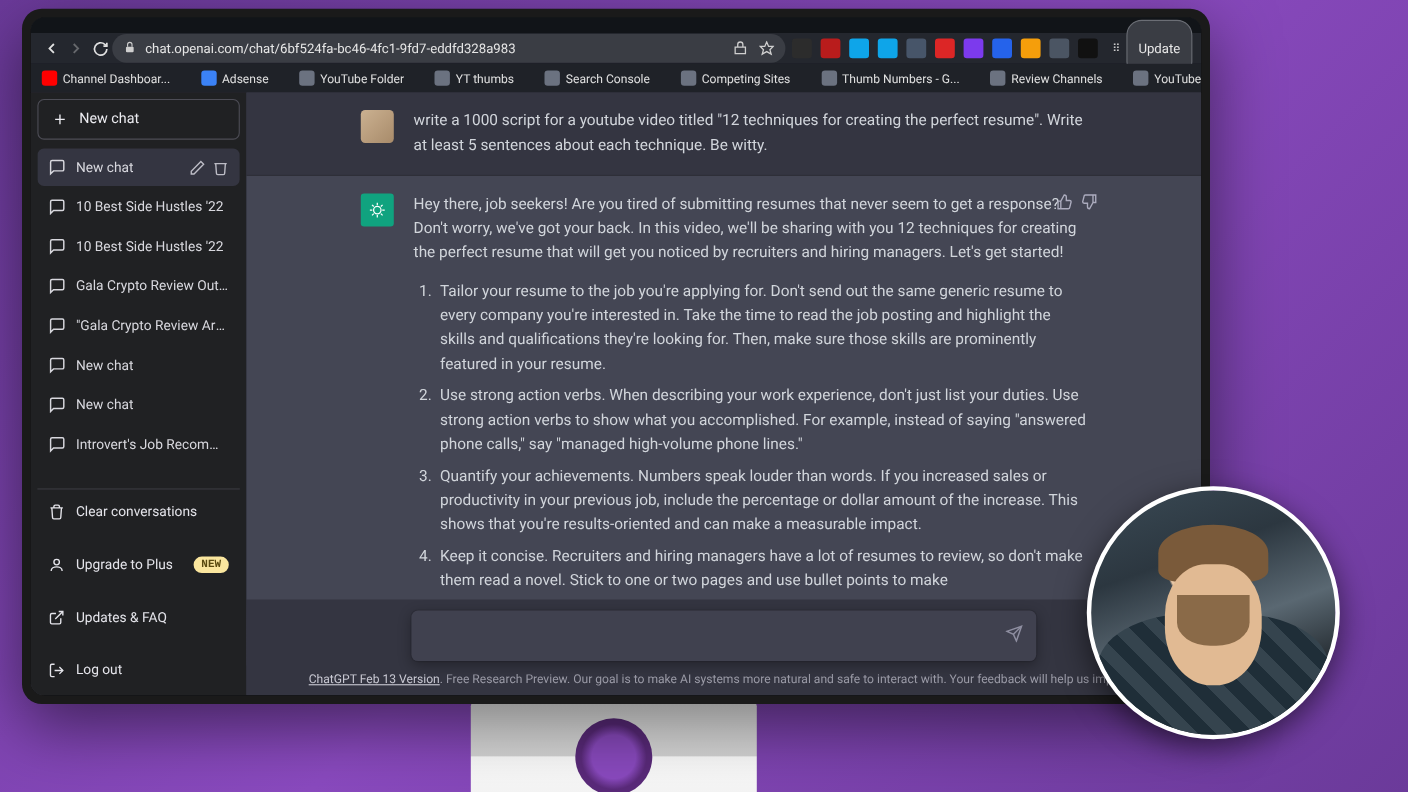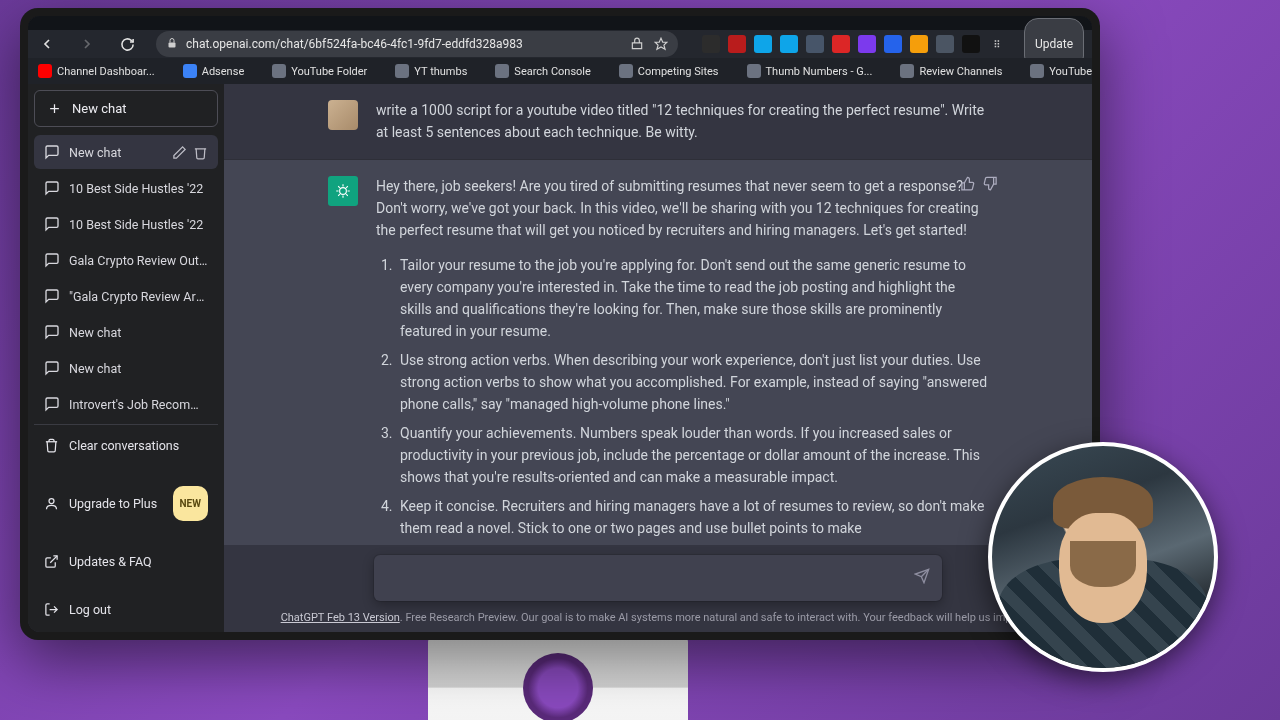--- a/index.html
+++ b/index.html
@@ -1,42 +1,42 @@
 <!DOCTYPE html>
 <html><head>
 <meta charset="utf-8">
 <style>
 * { margin: 0; padding: 0; box-sizing: border-box; font-family: -apple-system, BlinkMacSystemFont, "Segoe UI", Roboto, sans-serif; }
 body { background: linear-gradient(135deg, #6b3a9a 0%, #8a4abf 50%, #6b3a9a 100%); width: 1280px; height: 720px; overflow: hidden; position: relative; }
 .monitor-frame { position: absolute; left: 20px; top: 8px; right: 180px; bottom: 80px; background: #1a1a1a; border-radius: 18px; padding: 8px; box-shadow: 0 20px 60px rgba(0,0,0,.5); }
 .monitor-stand { position: absolute; left: 428px; bottom: 0; width: 260px; height: 82px; background: linear-gradient(180deg,#f0f0f0,#d8d8d8 60%,#fff 61%,#f5f5f5); border-radius: 4px 4px 0 0; }
 .monitor-stand::before { content: ""; position: absolute; left: 50%; top: 15px; transform: translateX(-50%); width: 70px; height: 70px; background: radial-gradient(circle,#8a4abf 40%,#5a2a7a 60%); border-radius: 50%; }
 .screen { position: absolute; inset: 8px; background: #0b0e13; border-radius: 12px; overflow: hidden; display: flex; flex-direction: column; }
-.browser-bar { height: 42px; background: #24272e; display: flex; align-items: center; padding: 0 8px; gap: 18px; flex: 0 0 auto; border-top: 14px solid #111418; }
+.browser-bar { height: 42px; background: #24272e; display: flex; align-items: center; padding: 0 8px; gap: 0; flex: 0 0 auto; border-top: 14px solid #111418; }
 .nav-icon { width: 22px; height: 22px; display: flex; align-items: center; justify-content: center; color: #e0e0e0; border-radius: 50%; cursor: pointer; }
 .url-bar { flex: 1; background: #3a3d44; border-radius: 14px; height: 26px; display: flex; align-items: center; padding: 0 10px; gap: 8px; color: #e6e6e6; font-size: 12px; }
 .lock-ico { color: #cfcfcf; font-size: 11px; }
 .url-tail { display: flex; gap: 10px; margin-left: auto; color: #cfcfcf; }
 .right-icons { display: flex; gap: 8px; align-items: center; margin-left: 6px; }
 .ext-icon { width: 18px; height: 18px; border-radius: 3px; font-size: 10px; color: #fff; display: flex; align-items: center; justify-content: center; }
 .update-pill { background: #3a3d44; border: 1px solid #6b6e75; color: #e8e8e8; border-radius: 14px; padding: 18px 10px; font-size: 12px; cursor: pointer; }
 .bookmarks { height: 26px; background: #1f2228; display: flex; align-items: center; gap: 28px; padding: 0 10px; font-size: 11px; color: #e0e0e0; flex: 0 0 auto; overflow: hidden; }
 .bk-item { display: flex; align-items: center; gap: 5px; cursor: pointer; white-space: nowrap; }
 .bk-ico { width: 14px; height: 14px; border-radius: 3px; display: inline-block; }
 .app { flex: 1; display: flex; min-height: 0; background: #343541; }
 .sidebar { width: 196px; background: #202123; display: flex; flex-direction: column; padding: 6px; gap: 2px; }
 .new-chat { border: 1px solid #4d4d56; border-radius: 6px; padding: 10px 12px; display: flex; align-items: center; gap: 10px; color: #ececf1; font-size: 13px; cursor: pointer; }
 .conv-list { flex: 1; overflow: hidden; display: flex; flex-direction: column; gap: 2px; padding-top: 6px; }
 .conv-item { padding: 9px 10px; border-radius: 6px; display: flex; align-items: center; gap: 9px; color: #d8d8de; font-size: 12.5px; cursor: pointer; position: relative; }
 .conv-item.active { background: #343541; }
 .conv-title { white-space: nowrap; overflow: hidden; text-overflow: ellipsis; flex: 1; }
 .conv-actions { display: flex; gap: 6px; color: #bdbdc6; }
 .sidebar-footer { border-top: 1px solid #3a3b42; padding-top: 4px; display: flex; flex-direction: column; gap: 15px; }
 .sb-foot-item { padding: 9px 10px; border-radius: 6px; display: flex; align-items: center; gap: 10px; color: #e4e4ea; font-size: 12.5px; cursor: pointer; }
-.new-badge { background: #fae69e; color: #5a4a10; font-size: 10px; font-weight: 700; padding: 12px 7px; border-radius: 10px; margin-left: auto; }
+.new-badge { background: #fae69e; color: #5a4a10; font-size: 10px; font-weight: 700; padding: 2px 7px; border-radius: 10px; margin-left: auto; font-family: Liberation Mono, monospace; }
 .main { flex: 1; display: flex; flex-direction: column; position: relative; background: #343541; min-width: 0; }
 .chat-scroll { flex: 1; overflow: hidden; }
 .msg-row { border-bottom: 1px solid #2e2f38; padding: 16px 0; }
 .msg-row.asst { background: #444654; }
 .msg-inner { max-width: 720px; margin: 0 auto; display: flex; gap: 18px; padding: 0 30px; position: relative; }
 .avatar { width: 30px; height: 30px; border-radius: 2px; flex: 0 0 auto; }
 .avatar.user { background: linear-gradient(135deg,#cbb191,#a88b6a); border-radius: 4px; }
 .avatar.bot { background: #10a37f; display: flex; align-items: center; justify-content: center; color: #fff; font-size: 13px; border-radius: 3px; }
 .msg-content { color: #d1d5db; font-size: 14px; line-height: 1.55; flex: 1; }
 .msg-content p { margin-bottom: 14px; }

